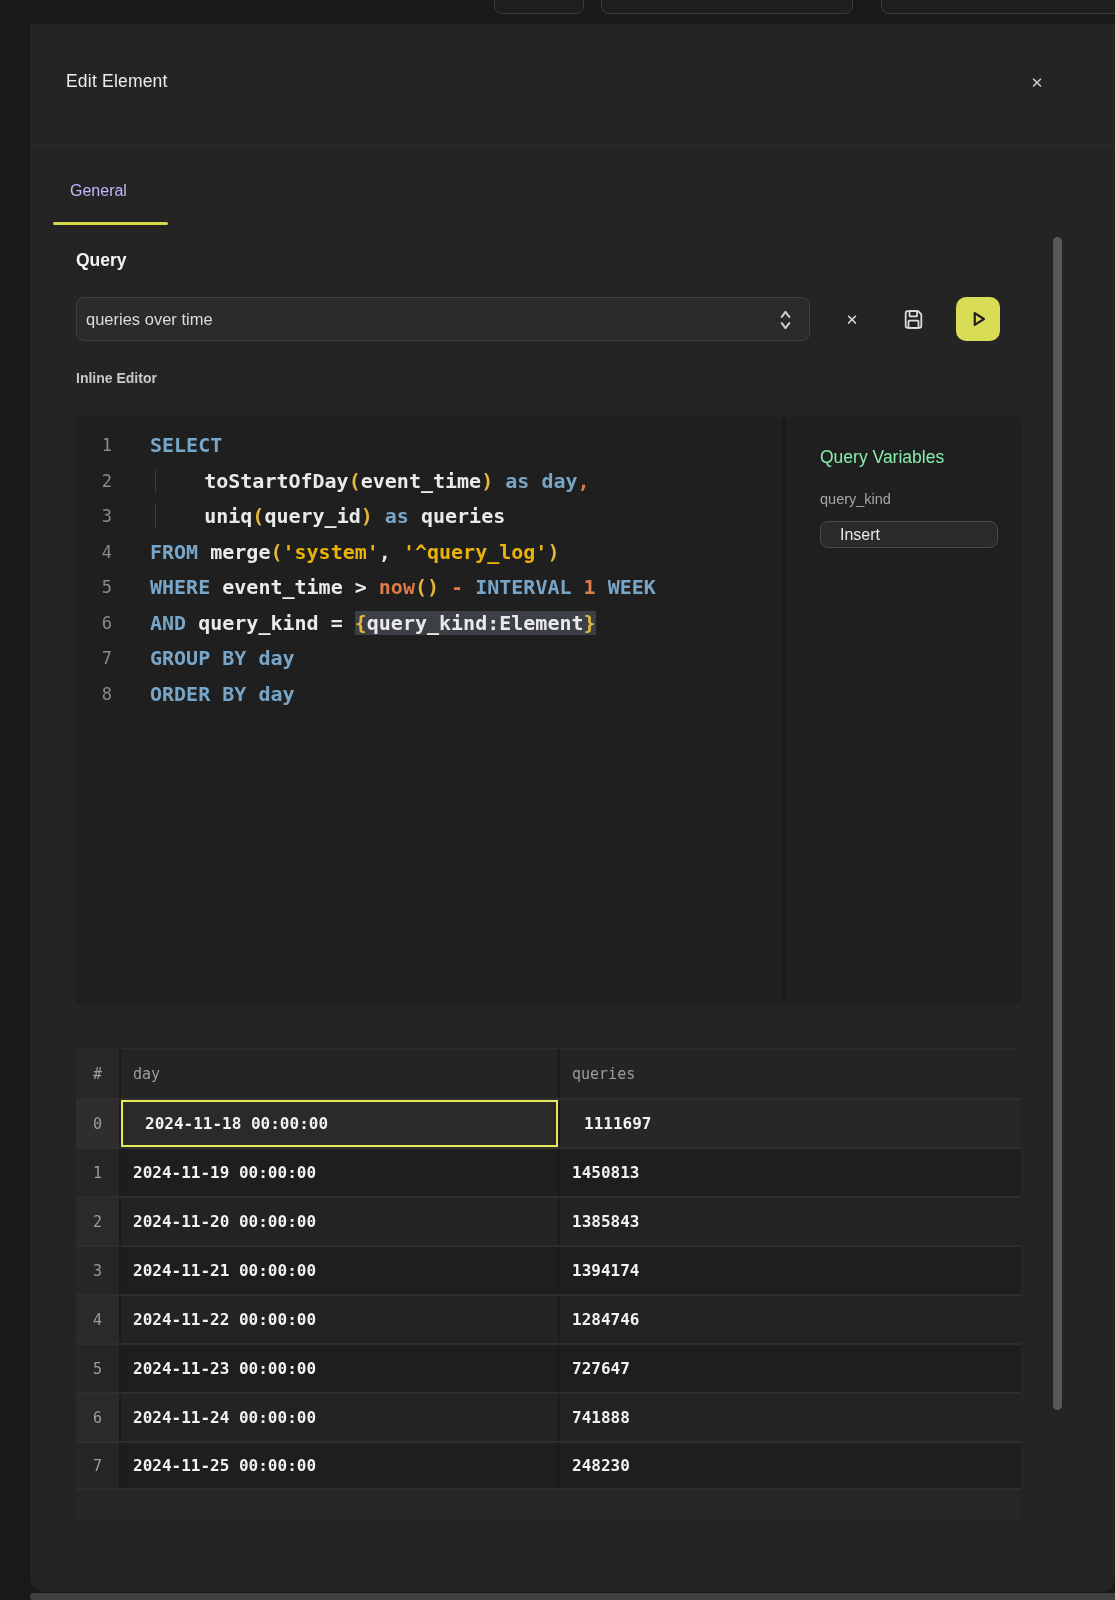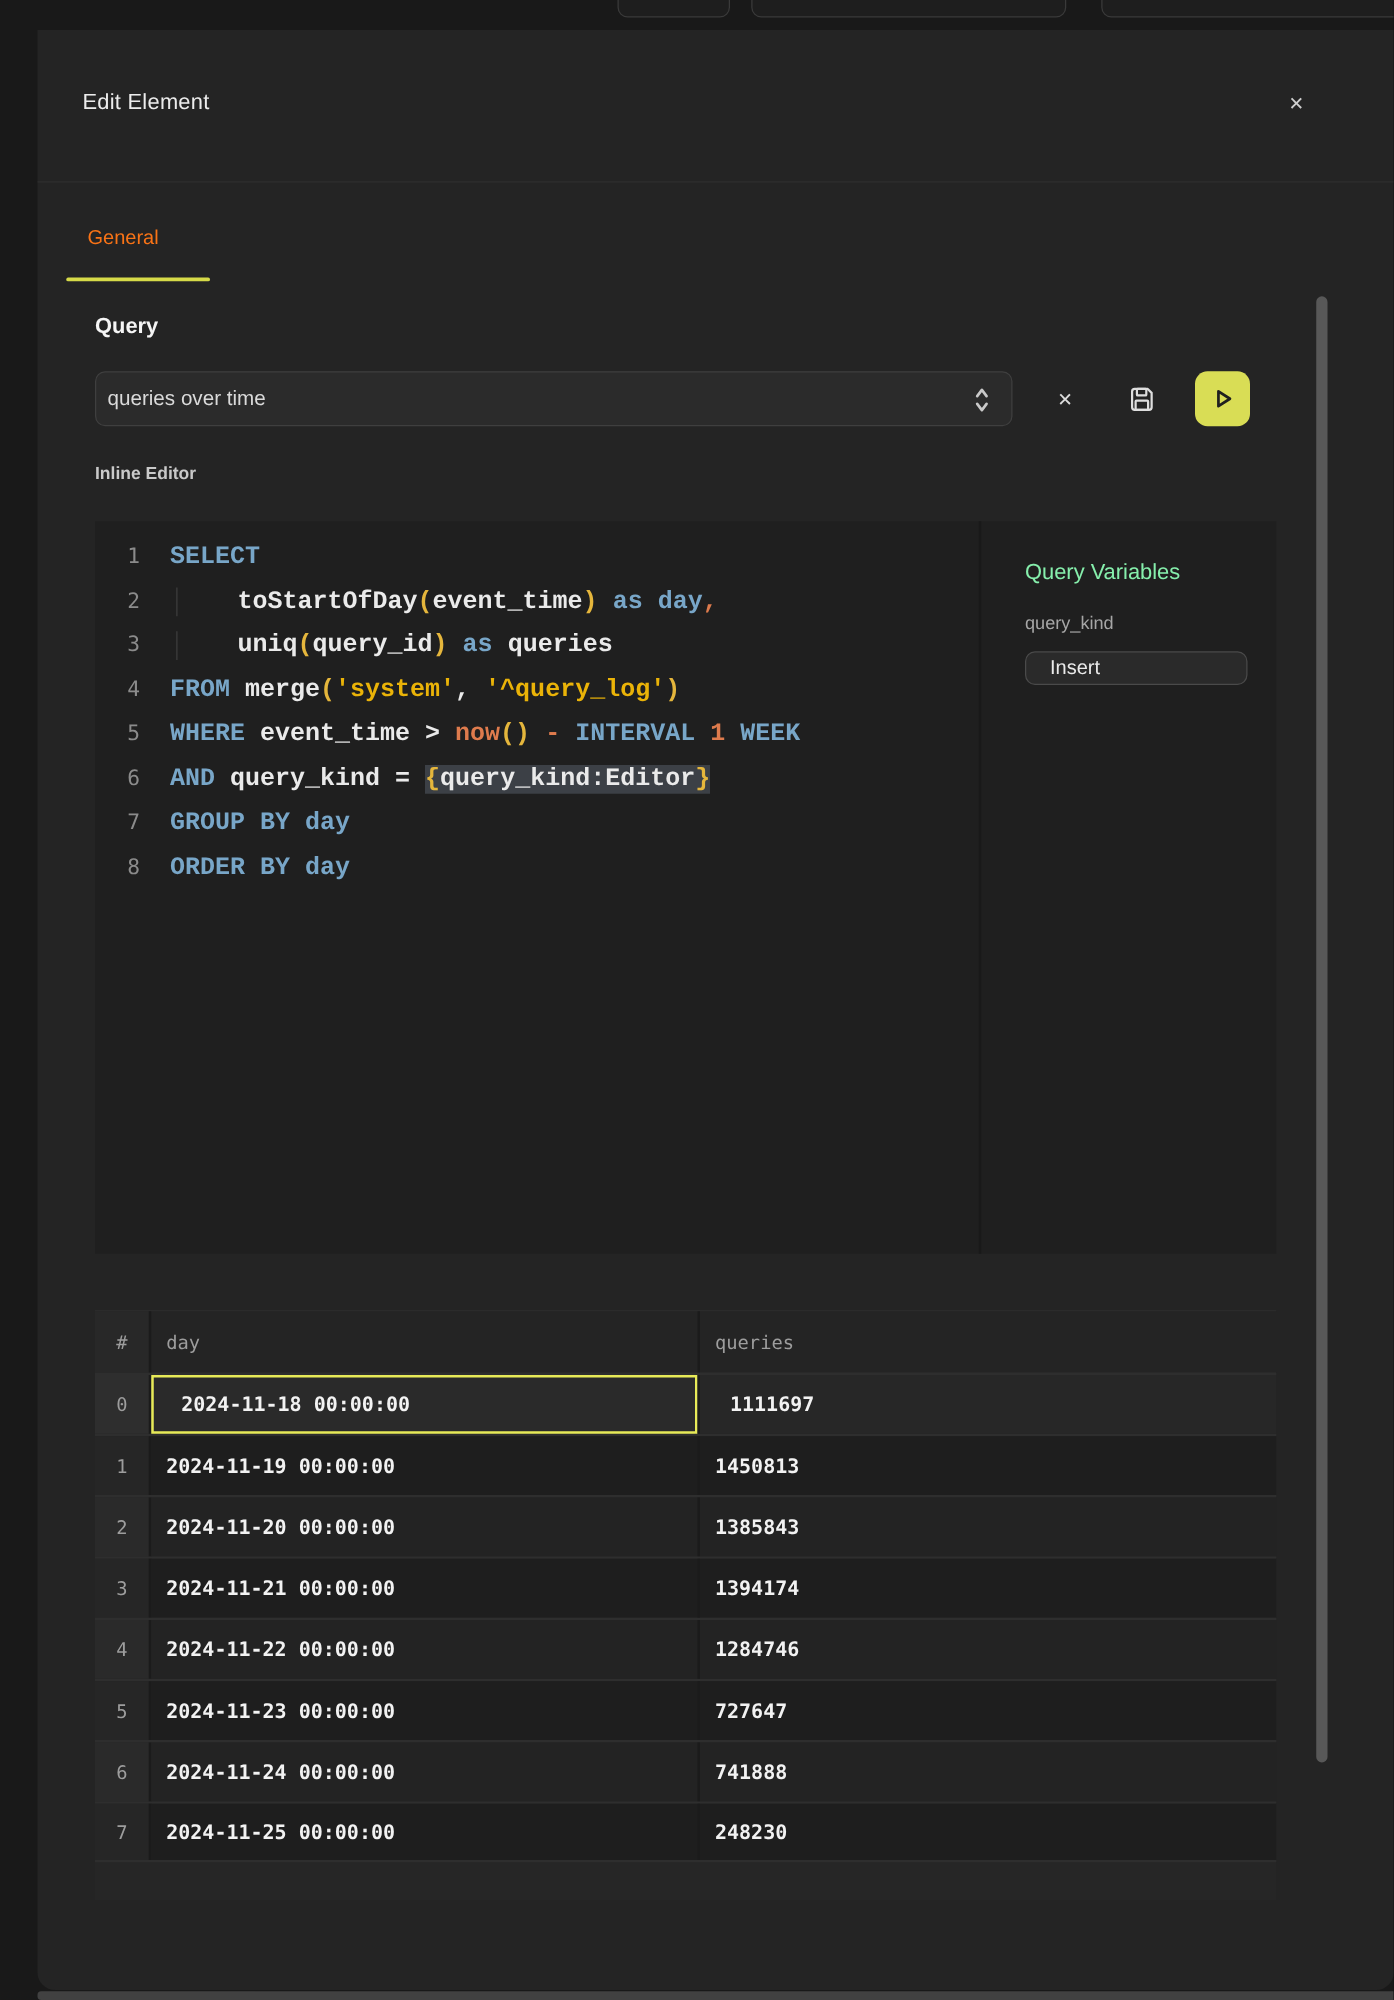--- a/index.html
+++ b/index.html
@@ -13,21 +13,21 @@
   .bottom-bar{position:absolute;left:30px;top:1593px;width:1085px;height:7px;background:#414141;border-radius:3px 0 0 3px;}
 
   
   .modal{position:absolute;left:30px;top:24px;width:1085px;height:1568px;background:#242424;
          border-radius:0 0 14px 14px;}
   .modal-title{position:absolute;left:36px;top:47px;font-size:17.5px;color:#ececec;letter-spacing:.2px;}
   .close-btn{position:absolute;left:994px;top:46px;width:26px;height:26px;display:flex;align-items:center;
              justify-content:center;color:#cfcfcf;font-size:15px;cursor:pointer;}
   .header-divider{position:absolute;left:0;top:121px;width:100%;height:1px;background:#2e2e2e;}
 
-  .tab{position:absolute;left:40px;top:158px;font-size:16px;color:#f97316;cursor:pointer;}
+  .tab{position:absolute;left:40px;top:158px;font-size:16px;color:#c4b5fd;cursor:pointer;}
   .tab-underline{position:absolute;left:23px;top:198px;width:115px;height:3px;background:#d6da48;border-radius:2px;}
 
   .query-heading{position:absolute;left:46px;top:226px;font-size:17.5px;font-weight:bold;color:#f5f5f5;}
 
   .select{position:absolute;left:46px;top:273px;width:734px;height:44px;background:#2b2b2b;
           border:1px solid #3f3f3f;border-radius:8px;box-sizing:border-box;display:flex;align-items:center;
           cursor:pointer;}
   .select-value{margin-left:9px;font-size:16.5px;color:#dadada;}
   .select-caret{position:absolute;right:16px;top:11px;}
 
@@ -39,21 +39,21 @@
            display:flex;align-items:center;justify-content:center;cursor:pointer;}
 
   .inline-label{position:absolute;left:46px;top:346px;font-size:14px;font-weight:bold;color:#c9c9c9;}
 
   
   .editor-wrap{position:absolute;left:46px;top:393px;width:945px;height:586px;background:#1f1f1f;display:flex;}
   .editor{width:707px;box-sizing:border-box;padding-top:11px;overflow:hidden;cursor:text;}
   .code-line{display:flex;line-height:35.5px;font-family:"DejaVu Sans Mono",monospace;font-size:20px;
              font-weight:bold;white-space:pre;}
   .ln{width:36px;flex-shrink:0;text-align:right;color:#8b8b8b;font-weight:normal;font-size:17px;}
-  .code{margin-left:24px;font-family:Liberation Mono, monospace;}
+  .code{margin-left:38px;}
   .tk-k{color:#78a6c8;} .tk-w{color:#eaeaea;} .tk-y{color:#e5b63c;}
   .tk-s{color:#eab308;} .tk-o{color:#de7b4d;}
   .tk-g{border-left:1px solid #3e3e3e;margin-left:5px;}
   .tk-hl{background:#3c4046;}
 
   .qv{flex:1;border-left:2px solid #191919;box-sizing:border-box;padding:30px 20px 0 35px;}
   .qv-title{font-size:17.5px;color:#86efac;}
   .qv-name{margin-top:23px;font-size:14.5px;color:#a6a6a6;}
   .qv-insert{margin-top:14px;width:178px;height:27px;background:#2a2a2a;border:1px solid #4a4a4a;
              border-radius:8px;box-sizing:border-box;display:flex;align-items:center;padding-left:19px;
@@ -130,21 +130,21 @@
 
     <div class="inline-label">Inline Editor</div>
 
     <div class="editor-wrap">
       <div class="editor" id="editor-lines">
           <div class="code-line"><span class="ln">1</span><span class="code"><span class="tk-k">SELECT</span></span></div>
           <div class="code-line"><span class="ln">2</span><span class="code"><span class="tk-g">    </span><span class="tk-w">toStartOfDay</span><span class="tk-y">(</span><span class="tk-w">event_time</span><span class="tk-y">)</span><span class="tk-w"> </span><span class="tk-k">as</span><span class="tk-w"> </span><span class="tk-k">day</span><span class="tk-o">,</span></span></div>
           <div class="code-line"><span class="ln">3</span><span class="code"><span class="tk-g">    </span><span class="tk-w">uniq</span><span class="tk-y">(</span><span class="tk-w">query_id</span><span class="tk-y">)</span><span class="tk-w"> </span><span class="tk-k">as</span><span class="tk-w"> </span><span class="tk-w">queries</span></span></div>
           <div class="code-line"><span class="ln">4</span><span class="code"><span class="tk-k">FROM</span><span class="tk-w"> </span><span class="tk-w">merge</span><span class="tk-y">(</span><span class="tk-s">'system'</span><span class="tk-w">, </span><span class="tk-s">'^query_log'</span><span class="tk-y">)</span></span></div>
           <div class="code-line"><span class="ln">5</span><span class="code"><span class="tk-k">WHERE</span><span class="tk-w"> </span><span class="tk-w">event_time</span><span class="tk-w"> &gt; </span><span class="tk-o">now</span><span class="tk-y">()</span><span class="tk-w"> </span><span class="tk-o">-</span><span class="tk-w"> </span><span class="tk-k">INTERVAL</span><span class="tk-w"> </span><span class="tk-o">1</span><span class="tk-w"> </span><span class="tk-k">WEEK</span></span></div>
-          <div class="code-line"><span class="ln">6</span><span class="code"><span class="tk-k">AND</span><span class="tk-w"> </span><span class="tk-w">query_kind</span><span class="tk-w"> = </span><span class="tk-y tk-hl">{</span><span class="tk-w tk-hl">query_kind:Editor</span><span class="tk-y tk-hl">}</span></span></div>
+          <div class="code-line"><span class="ln">6</span><span class="code"><span class="tk-k">AND</span><span class="tk-w"> </span><span class="tk-w">query_kind</span><span class="tk-w"> = </span><span class="tk-y tk-hl">{</span><span class="tk-w tk-hl">query_kind:Element</span><span class="tk-y tk-hl">}</span></span></div>
           <div class="code-line"><span class="ln">7</span><span class="code"><span class="tk-k">GROUP BY</span><span class="tk-w"> </span><span class="tk-k">day</span></span></div>
           <div class="code-line"><span class="ln">8</span><span class="code"><span class="tk-k">ORDER BY</span><span class="tk-w"> </span><span class="tk-k">day</span></span></div>
         </div>
       <div class="qv">
         <div class="qv-title">Query Variables</div>
         <div id="qv-items">
             <div class="qv-name">query_kind</div>
             <div class="qv-insert">Insert</div>
           </div>
       </div>

